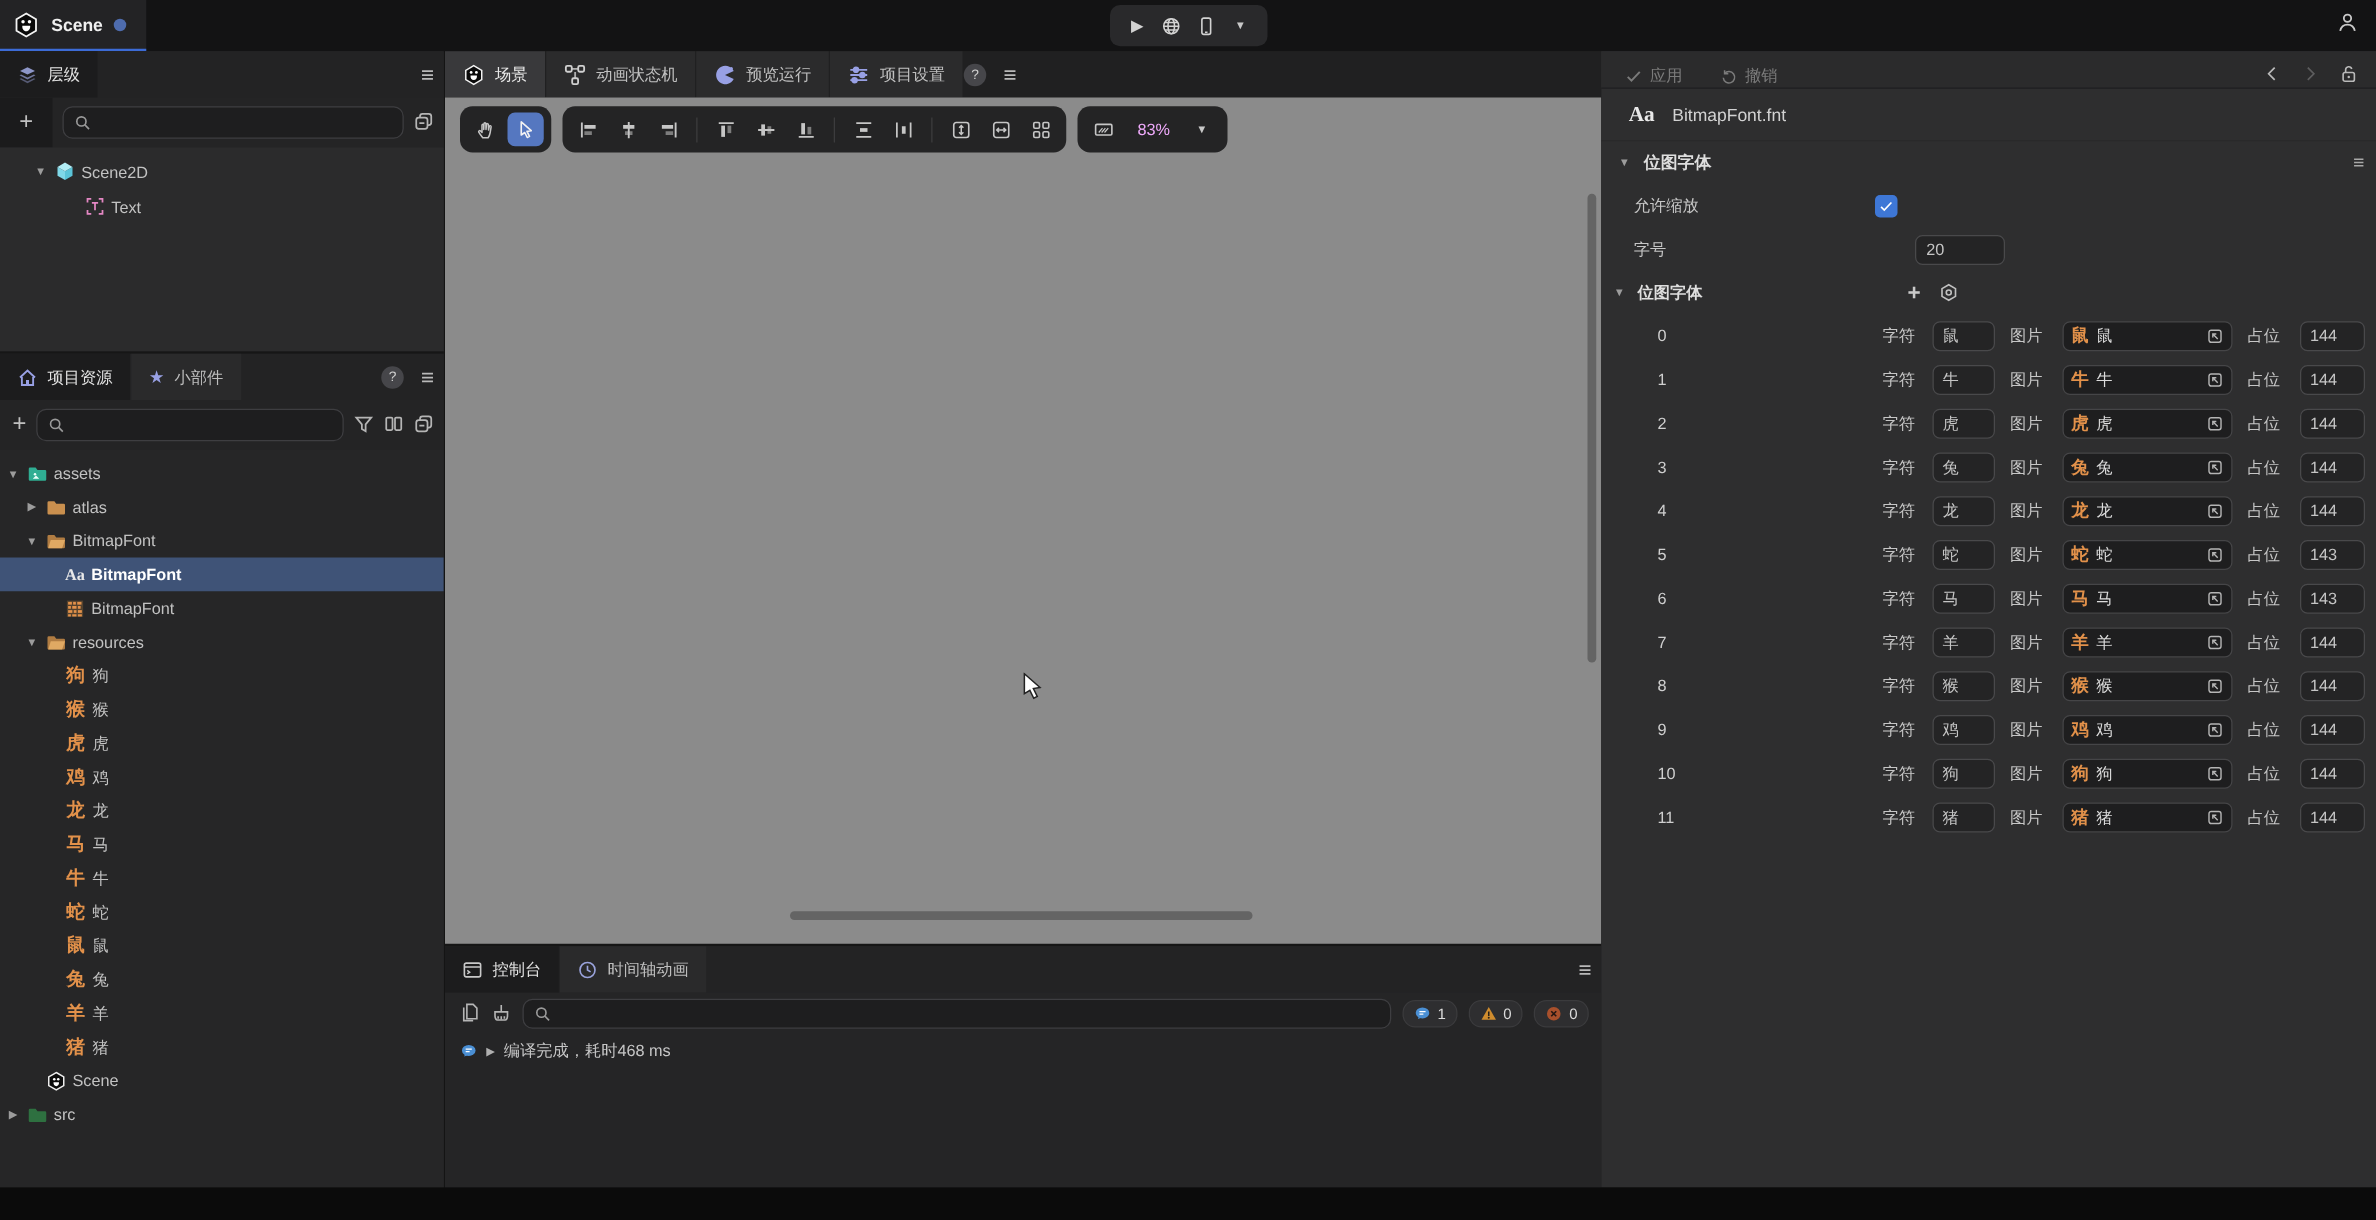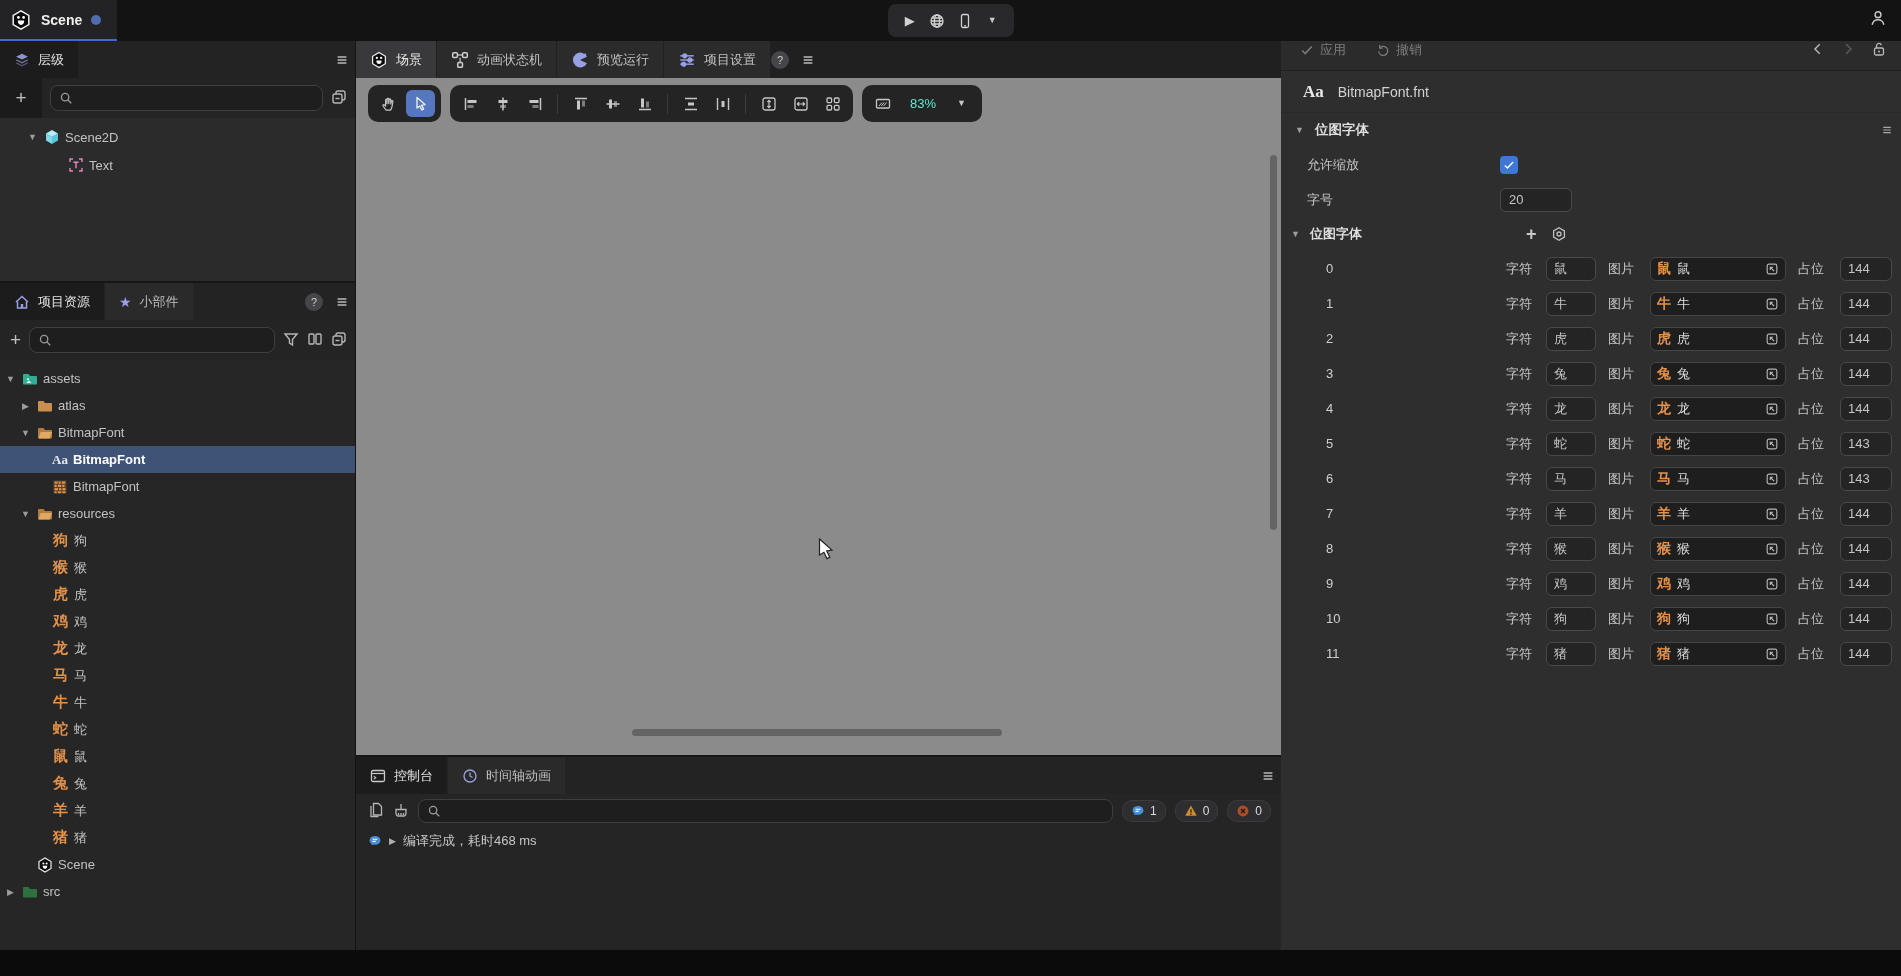--- a/index.html
+++ b/index.html
@@ -63,46 +63,46 @@
   
   .ctabs { height:37px; background:#202021; display:flex; align-items:stretch; position:relative; flex:none; }
   .ctab { display:flex; align-items:center; gap:8px; padding:0 14px; background:#2b2b2c; margin-right:1px; color:#c0c0c0;text-align:right; }
   .ctab.active { background:#39393b; color:#e8e8e8; }
   .canvas { flex:1; position:relative; background:#8b8b8b; }
   .pillbar { position:absolute; left:12px; top:7px; display:flex; gap:9px; }
   .pill { background:#242425; border-radius:10px; height:37px; display:flex; align-items:center; padding:0 6px; gap:3px; }
   .tool { width:29px; height:27px; border-radius:6px; display:flex; align-items:center; justify-content:center; color:#c6c6c6; }
   .tool.active { background:#5577c0; color:#f2f2f2; }
   .vsep { width:1px; height:20px; background:#3c3c3e; margin:0 5px; }
-  .zoom-label { color:#5eead4; font-size:13px; margin:0 8px 0 10px; }
+  .zoom-label { color:#f0abfc; font-size:13px; margin:0 8px 0 10px; }
   .vscroll { position:absolute; right:4px; top:77px; width:7px; height:375px; background:#646464; border-radius:4px; }
   .hscroll { position:absolute; left:276px; bottom:19px; width:370px; height:7px; background:#646464; border-radius:4px; }
   .mouse-cursor { position:absolute; left:462px; top:460px; width:17px; height:22px; }
 
   
   .console { height:195px; flex:none; background:#252526; border-top:2px solid #161616; display:flex; flex-direction:column; }
   .ctoolbar { height:34px; display:flex; align-items:center; gap:9px; padding:0 10px 0 12px; flex:none; }
   .console .searchbox { height:24px; }
   .badge { height:22px; background:#2e2e30; border:1px solid #3b3b3d; border-radius:10px; display:flex; align-items:center; gap:5px; padding:0 8px; color:#dcdcdc; font-size:12px; flex:none; }
   .log-row { display:flex; align-items:center; gap:7px; padding:4px 0 0 12px; color:#c6c6c6; }
   .log-tri { font-size:9px; color:#b0b0b0; }
 
   
-  .action-bar { height:30px; background:#2b2b2c; border-bottom:1px solid #1f1f20; display:flex; align-items:flex-start; gap:30px; padding-left:19px; position:relative; flex:none; }
+  .action-bar { height:30px; background:#2b2b2c; border-bottom:1px solid #1f1f20; display:flex; align-items:flex-end; gap:30px; padding-left:19px; position:relative; flex:none; }
   .act { display:flex; align-items:center; gap:6px; color:#7b7b7b; }
   .nav-ics { position:absolute; right:14px; display:flex; align-items:center; gap:16px; }
   .chev { color:#b9b9b9; } .chev.dim { color:#5d5d5e; }
   .prop-body { flex:1; overflow:hidden; }
   .file-head { height:42px; display:flex; align-items:center; gap:14px; padding-left:22px; color:#d2d2d2; font-size:14px; border-bottom:1px solid #29292a; }
   .file-head .serif-aa { font-size:17px; }
   .sec-head { height:34px; display:flex; align-items:center; gap:9px; padding:0 10px 0 12px; color:#dedede; font-weight:bold; font-size:13.5px; position:relative; }
   .sec-head .mini-menu { position:absolute; right:8px; color:#a8a8a8; }
   .prop-row { height:35px; display:flex; align-items:center; padding-left:26px; }
   .prop-label { width:193px; color:#c6c6c6; flex:none; }
-  .num-input { width:72px; height:24px; background:#242425; border:1px solid #49494b; border-radius:6px; color:#c5c5c5; font-size:13px; padding:0 8px; font-family:inherit; outline:none; }
+  .num-input { width:72px; height:24px; background:#242425; border:1px solid #49494b; border-radius:6px; color:#c5c5c5; font-size:13px; padding:0 8px; font-family:inherit; outline:none;margin-left:32px; }
   .checkbox { width:18px; height:18px; border-radius:4px; background:#3e77d6; color:#fff; display:flex; align-items:center; justify-content:center; }
   .sub-head { height:34px; display:flex; align-items:center; gap:8px; padding-left:8px; color:#dedede; font-weight:bold; }
   .sub-head .tools { margin-left:156px; display:flex; gap:14px; align-items:center; color:#c0c0c0; }
   .plus-txt { font-size:18px; color:#c9c9c9; line-height:1; }
 
   .cs-row { height:35px; display:flex; align-items:center; }
   .cs-index { margin-left:45px; width:30px; color:#cfcfcf; flex:none; }
   .cs-lab { color:#c6c6c6; flex:none; }
   .lab-char { margin-left:150px; width:36px; }
   .lab-img { margin-left:12px; width:36px; }

